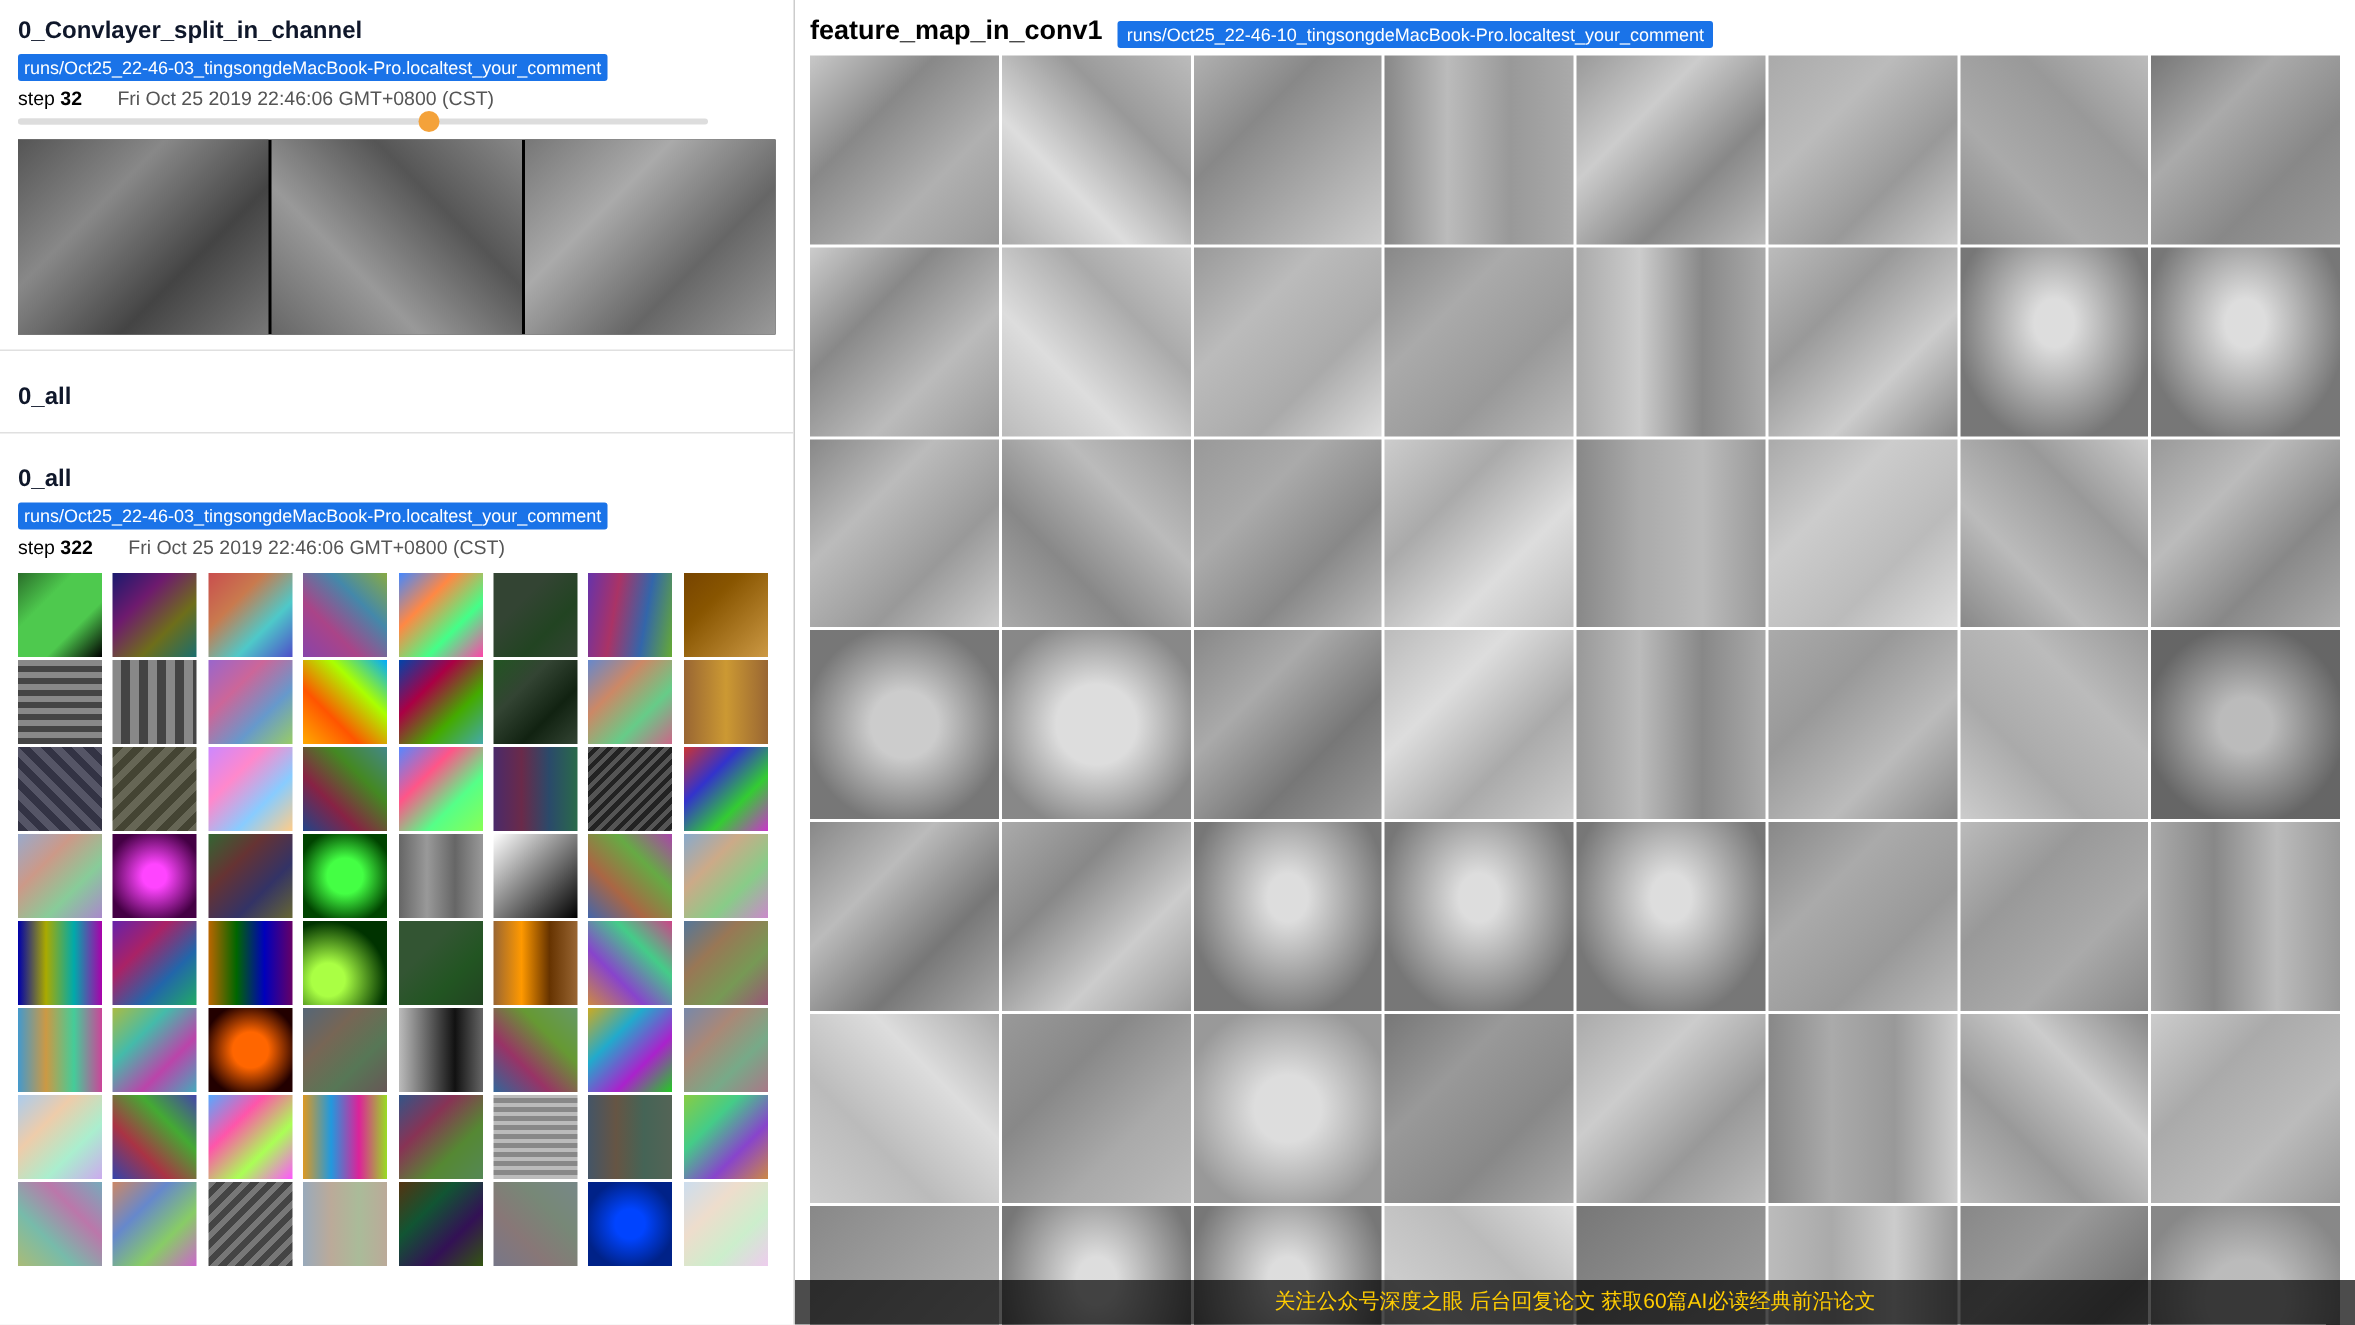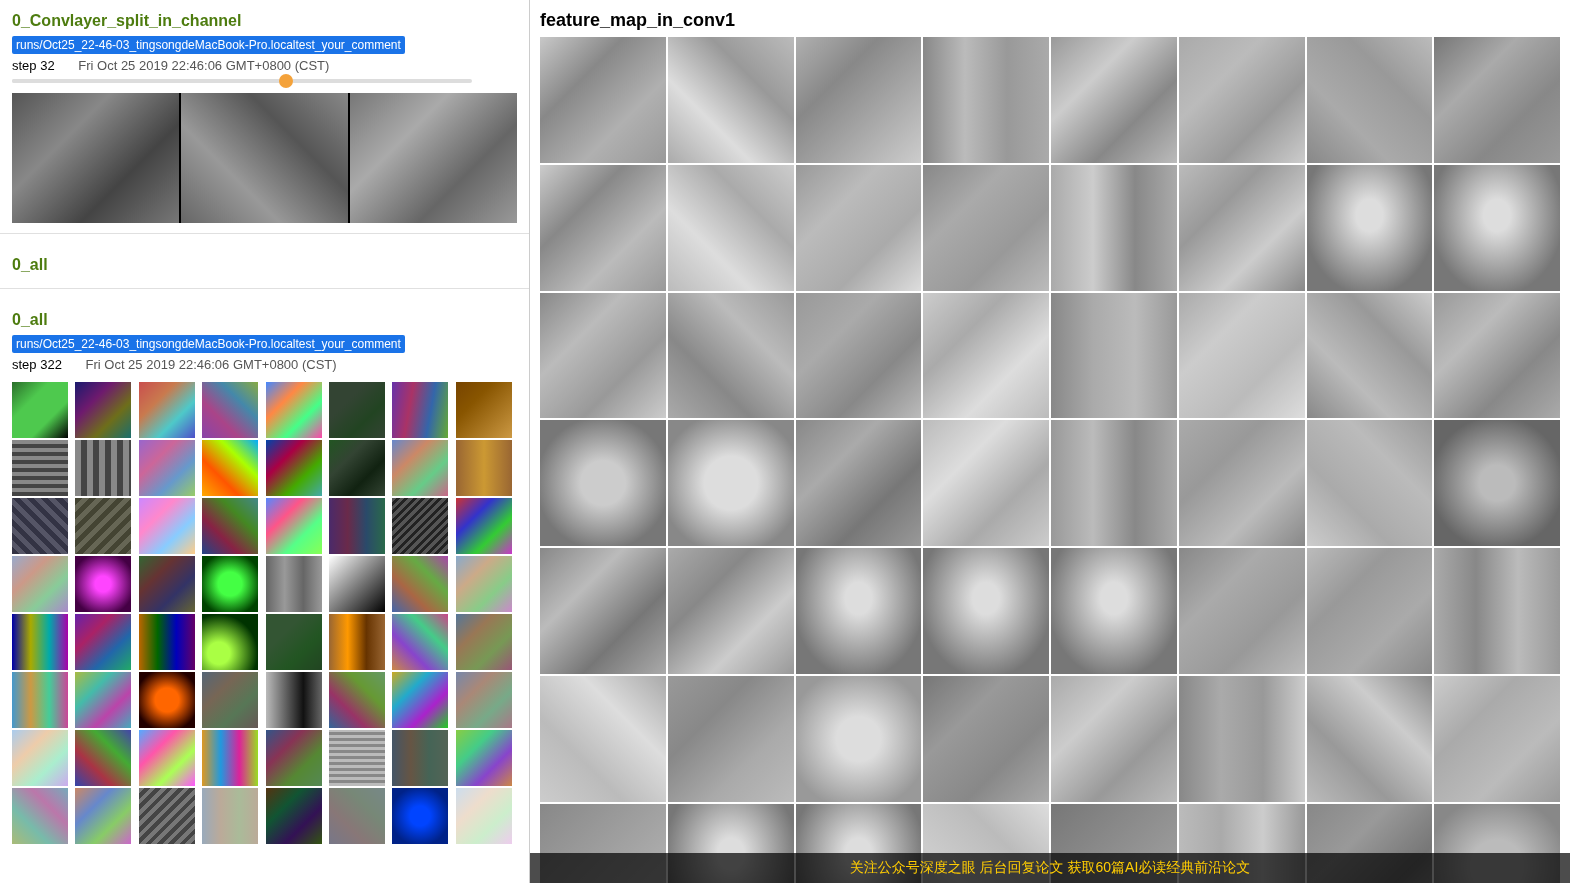--- a/index.html
+++ b/index.html
@@ -31,21 +31,21 @@
       background: #fff;
       overflow-y: auto;
       overflow-x: hidden;
       padding: 10px;
     }
 
     
     .section-title {
       font-size: 16px;
       font-weight: bold;
-      color: #4d7c0f;
+      color: #0f172a;
       padding: 12px 12px 4px 12px;
     }
 
     .run-label {
       display: inline-block;
       background: #1a73e8;
       color: #fff;
       font-size: 12px;
       padding: 2px 4px;
       margin: 2px 12px;
@@ -53,21 +53,21 @@
       word-break: break-all;
     }
 
     .step-line {
       font-size: 13px;
       color: #000;
       padding: 2px 12px 4px 12px;
     }
 
     .step-line strong {
-      font-weight: normal;
+      font-weight: bold;
     }
 
     .step-line .timestamp {
       margin-left: 20px;
       color: #555;
     }
 
     
     .slider-container {
       padding: 2px 12px 4px 12px;
@@ -381,20 +381,21 @@
       <div class="thumb-cell tc-61"></div>
       <div class="thumb-cell tc-62"></div>
       <div class="thumb-cell tc-63"></div>
     </div>
   </div>
 </div>
 
 <div id="right-panel">
   <div class="right-header-row">
     <span class="right-title">feature_map_in_conv1</span>
+    <span class="right-run-label">runs/Oct25_22-46-10_tingsongdeMacBook-Pro.localtest_your_comment</span>
   </div>
 
   <div class="feature-grid" id="feature-grid">
   <div class="feature-cell" style="background: linear-gradient(135deg, rgb(200, 200, 200), rgb(136, 136, 136), rgb(176, 176, 176), rgb(153, 153, 153));"></div>
       <div class="feature-cell" style="background: linear-gradient(45deg, rgb(170, 170, 170), rgb(221, 221, 221), rgb(153, 153, 153), rgb(187, 187, 187));"></div>
       <div class="feature-cell" style="background: linear-gradient(135deg, rgb(176, 176, 176), rgb(136, 136, 136), rgb(170, 170, 170), rgb(204, 204, 204));"></div>
       <div class="feature-cell" style="background: linear-gradient(90deg, rgb(136, 136, 136), rgb(187, 187, 187), rgb(153, 153, 153), rgb(170, 170, 170));"></div>
       <div class="feature-cell" style="background: linear-gradient(135deg, rgb(153, 153, 153), rgb(204, 204, 204), rgb(136, 136, 136), rgb(187, 187, 187));"></div>
       <div class="feature-cell" style="background: linear-gradient(135deg, rgb(170, 170, 170), rgb(187, 187, 187), rgb(153, 153, 153), rgb(204, 204, 204));"></div>
       <div class="feature-cell" style="background: linear-gradient(45deg, rgb(136, 136, 136), rgb(170, 170, 170), rgb(153, 153, 153), rgb(187, 187, 187));"></div>

